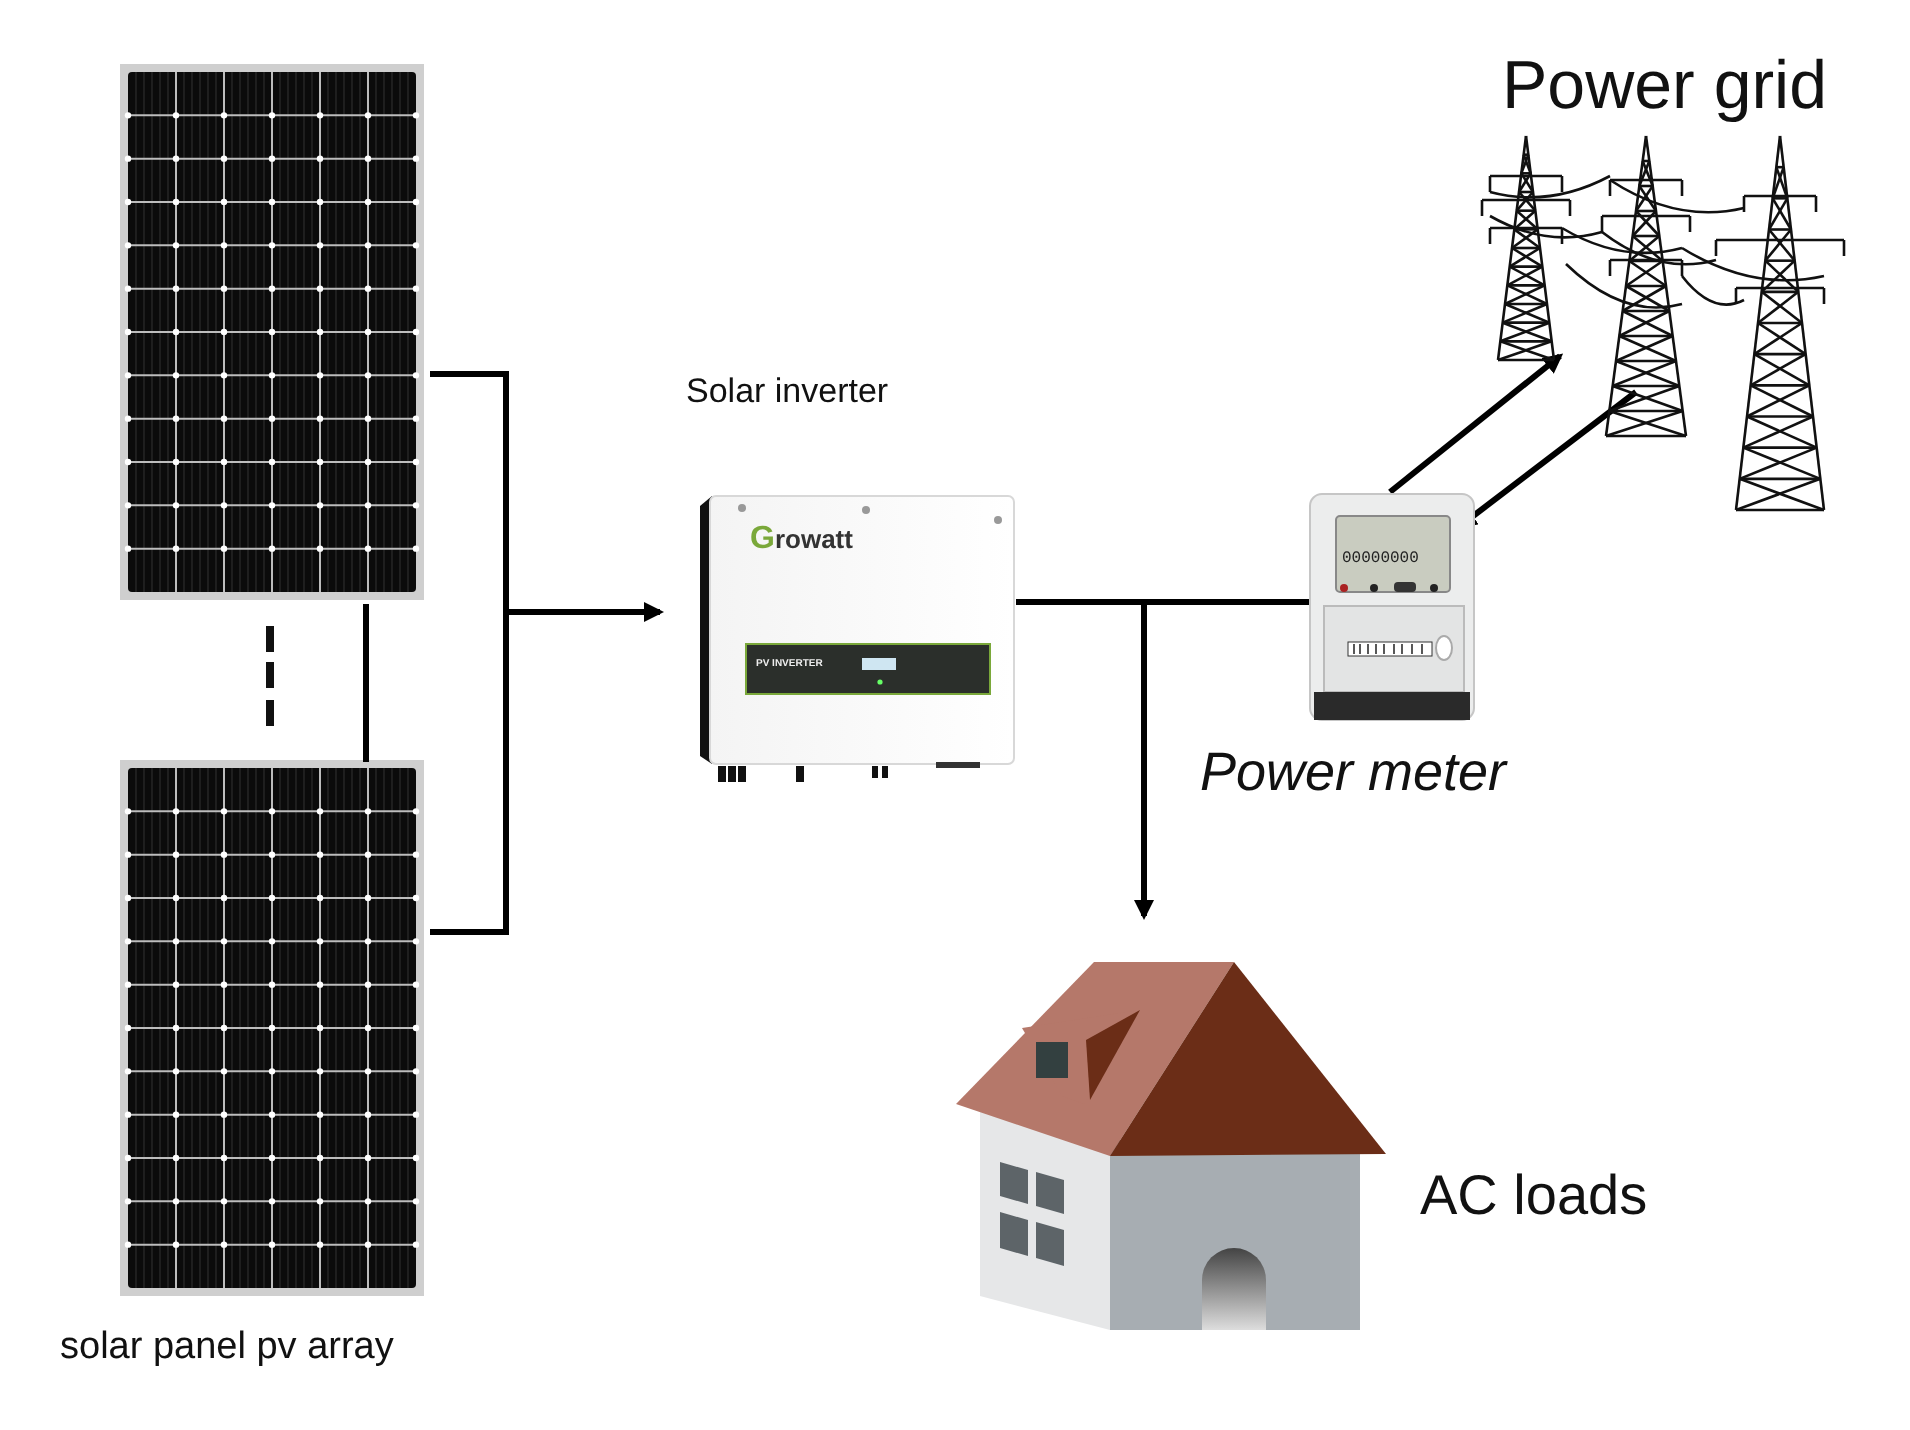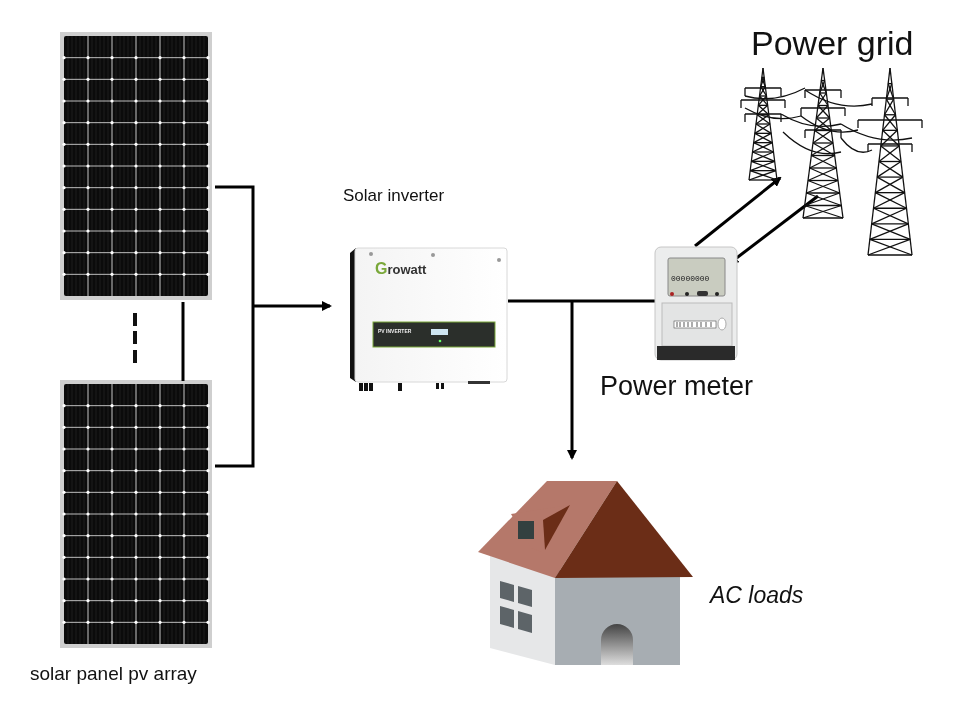--- a/index.html
+++ b/index.html
@@ -1,21 +1,21 @@
 <!DOCTYPE html>
 <html><head>
 <meta charset="utf-8">
 <style>
   html, body { margin:0; padding:0; background:#ffffff; }
   body { width:955px; height:715px; position:relative; overflow:hidden; font-family:"Liberation Sans", sans-serif; }
   .label { position:absolute; color:#111; font-family:"Liberation Sans", sans-serif; white-space:nowrap; }
   #lbl-grid { left:751px; top:24px; font-size:34px; }
   #lbl-inverter { left:343px; top:186px; font-size:17px; }
-  #lbl-meter { left:600px; top:371px; font-size:27px; }
-  #lbl-loads { left:710px; top:582px; font-size:23px;font-style:italic; }
+  #lbl-meter { left:600px; top:371px; font-size:27px;font-style:italic; }
+  #lbl-loads { left:710px; top:582px; font-size:28px; }
   #lbl-array { left:30px; top:663px; font-size:19px; }
   svg#diagram { position:absolute; left:0; top:0; }
 </style>
 </head>
 <body>
 
 <svg id="diagram" width="955" height="715" viewBox="0 0 955 715" xmlns="http://www.w3.org/2000/svg">
   <defs>
     <marker id="arrowhead" markerWidth="10" markerHeight="10" refX="8" refY="5" orient="auto" markerUnits="userSpaceOnUse">
       <path d="M0,0 L10,5 L0,10 z" fill="#000"></path>

